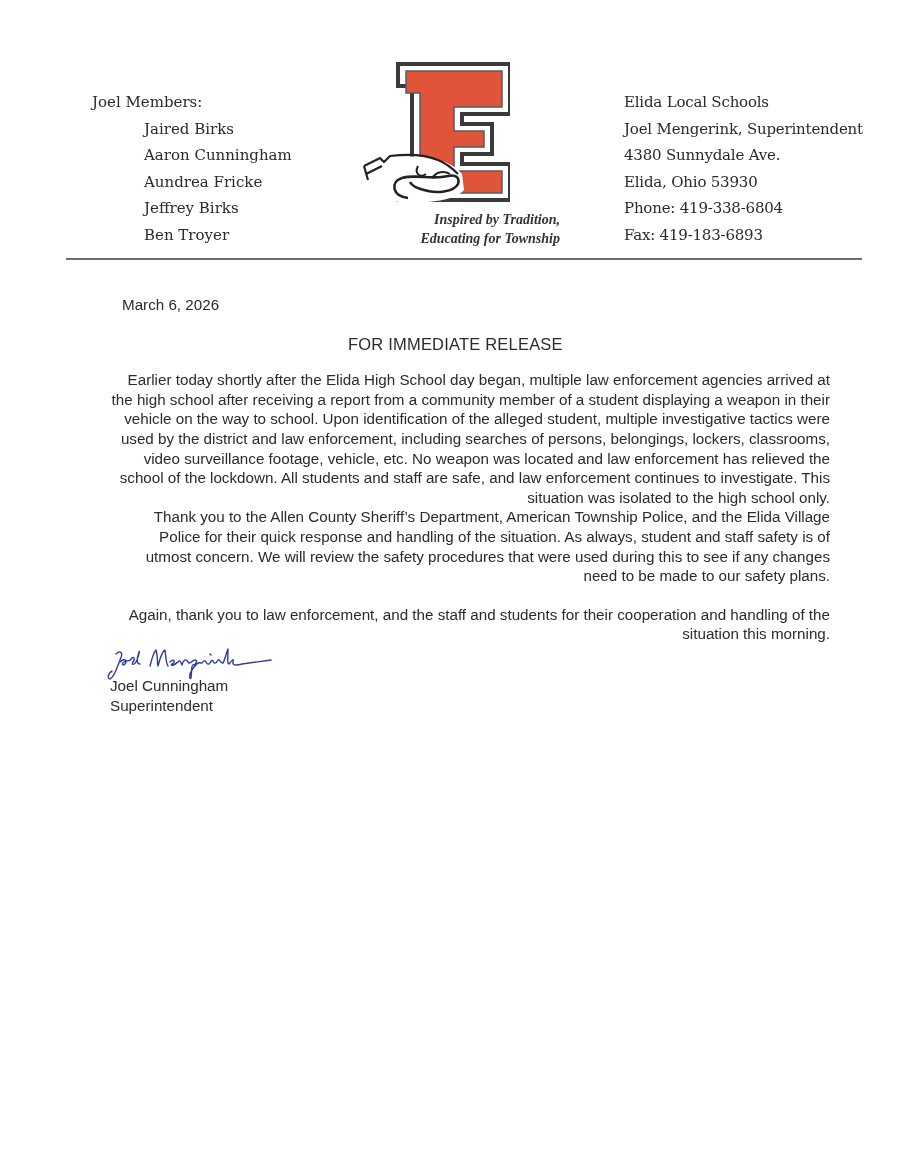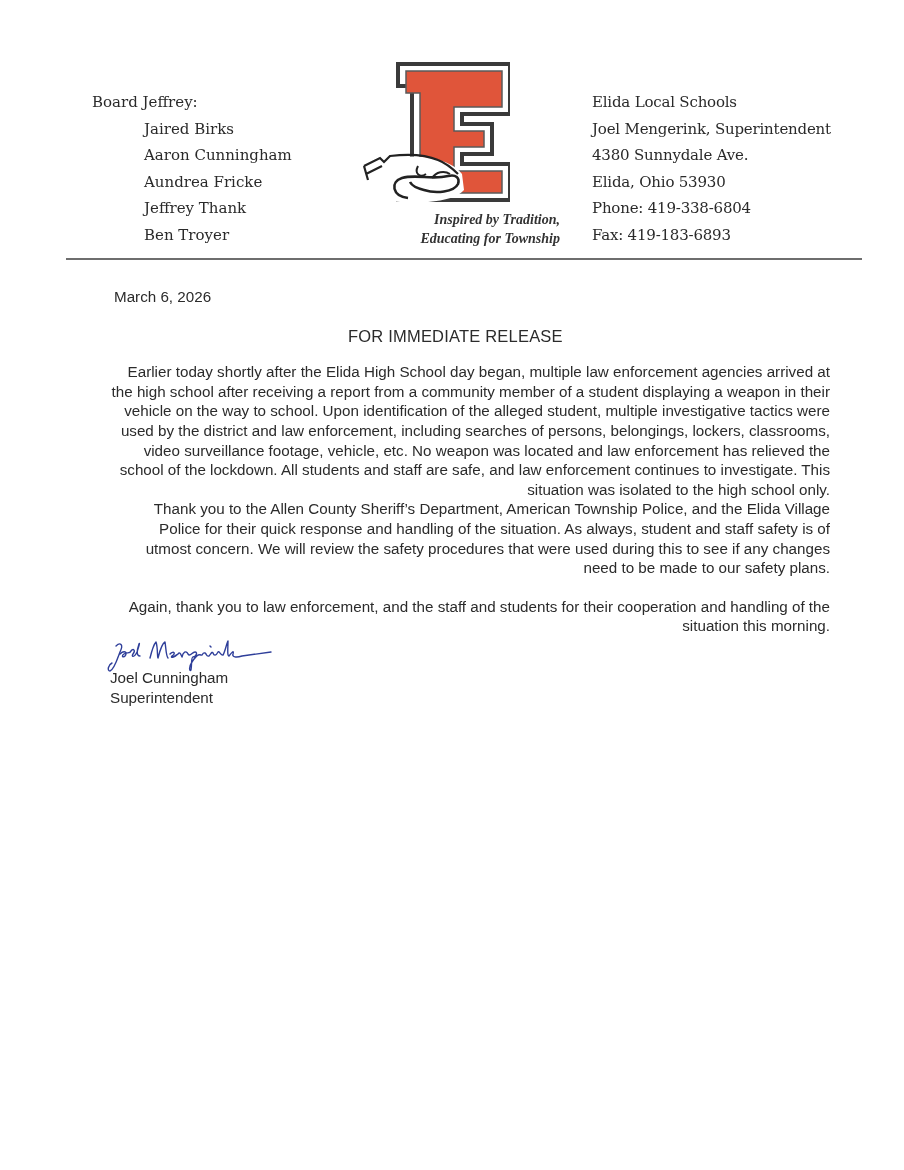--- a/index.html
+++ b/index.html
@@ -27,21 +27,21 @@
       font-family: "DejaVu Serif", "Liberation Serif", serif;
       font-size: 15px;
       color: #2a2a2a;
       line-height: 26.5px;
     }
     .board .members {
       padding-left: 52px;
     }
     .contact {
       position: absolute;
-      left: 592px;
+      left: 624px;
       top: 89px;
       font-family: "DejaVu Serif", "Liberation Serif", serif;
       font-size: 15px;
       color: #2a2a2a;
       line-height: 26.5px;
       letter-spacing: -0.2px;
     }
     .logo-wrap {
       position: absolute;
       left: 340px;
@@ -81,21 +81,21 @@
       position: absolute;
       left: 110px;
       top: 283px;
       width: 720px;
       font-family: "Liberation Sans", "DejaVu Sans", sans-serif;
       font-size: 15.2px;
       line-height: 19.6px;
       color: #2b2b2b;
     }
     .date {
-      margin: 4px;
+      margin: 12px;
     }
     .release-title {
       margin: 20px 0 8px 0;
       padding-left: 238px;
       font-size: 16.5px;
       letter-spacing: 0.2px;
       color: #2b2b2b;
     }
     .para {
       margin: 0;
@@ -117,26 +117,26 @@
     .signer-title {
       margin: 0;
     }
   </style>
 </head>
 <body>
 
 <div class="letterhead">
 
   <div class="board">
-    <div>Board Jeffrey:</div>
+    <div>Joel Members:</div>
     <div class="members">
       <div>Jaired Birks</div>
       <div>Aaron Cunningham</div>
       <div>Aundrea Fricke</div>
-      <div>Jeffrey Thank</div>
+      <div>Jeffrey Birks</div>
       <div>Ben Troyer</div>
     </div>
   </div>
 
   <div class="logo-wrap">
     <svg class="logo-svg" viewBox="0 0 150 140">
 
       <path d="M40 2 H152 V52 H104 V62 H134 V92 H104 V102 H152 V138 H40 V116 H54 V24 H40 Z" transform="translate(-2,0)" fill="#ffffff" stroke="#3a3a3a" stroke-width="4"></path>
 
       <path class="logo-fill" d="M48 9 H144 V45 H96 V69 H126 V85 H96 V109 H144 V131 H48 V109 H62 V31 H48 Z" transform="translate(-2,0)" fill="#E0553A" stroke="#5a5a5a" stroke-width="1.5"></path>

